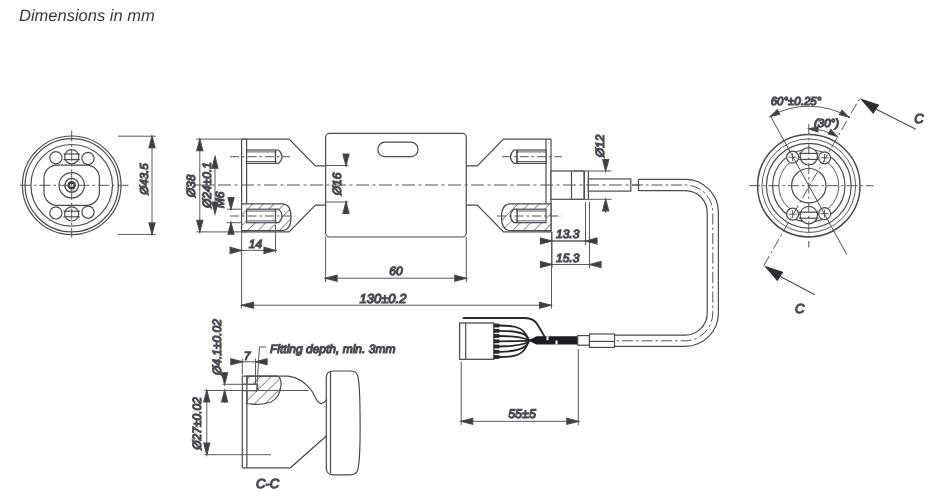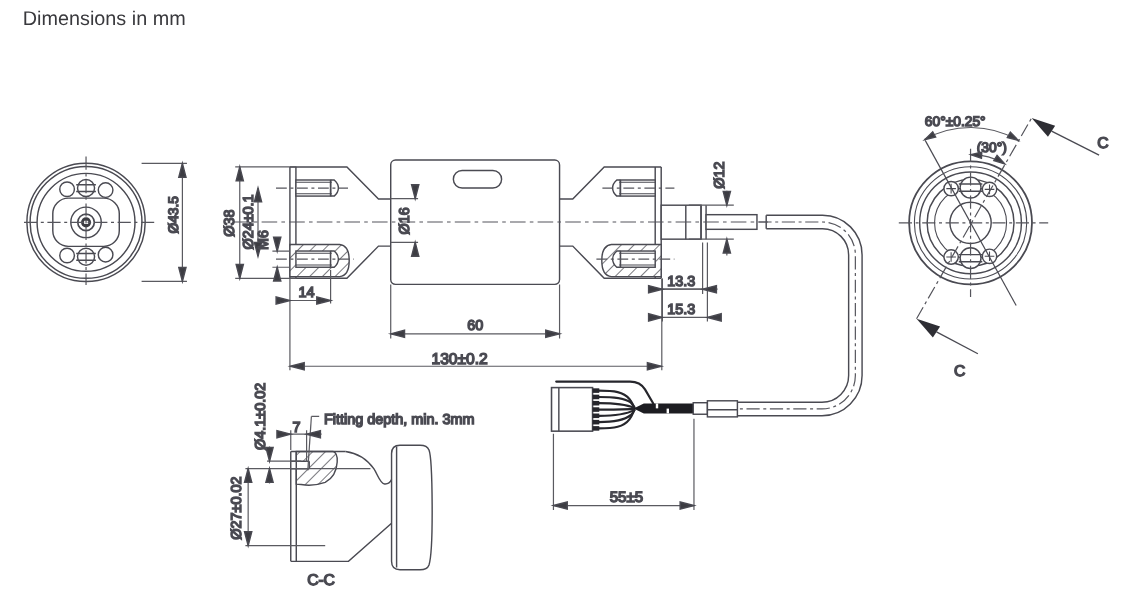--- a/index.html
+++ b/index.html
@@ -1,16 +1,16 @@
 <!DOCTYPE html>
 <html><head>
 <meta charset="utf-8">
 <style>
   html,body{margin:0;padding:0;background:#fff;-webkit-font-smoothing:antialiased;}
-  #canvas{position:relative;width:950px;height:493px;background:#fff;overflow:hidden;}
+  #canvas{position:relative;width:950px;height:493px;background:#fff;overflow:hidden;font-style:italic;}
   svg{filter:blur(0.3px);}
   svg text{font-family:"Liberation Sans", sans-serif;fill:#39393d;}
 </style>
 </head>
 <body>
 <div id="canvas">
 <svg width="950" height="493" viewBox="0 0 950 493" xmlns="http://www.w3.org/2000/svg" text-rendering="geometricPrecision">
 <defs>
   <path id="arR" d="M0,0 L-11.5,3 L-11.5,-3 Z" fill="#3c3c42"></path>
   <path id="arS" d="M0,0 L-9,2.5 L-9,-2.5 Z" fill="#3c3c42"></path>

